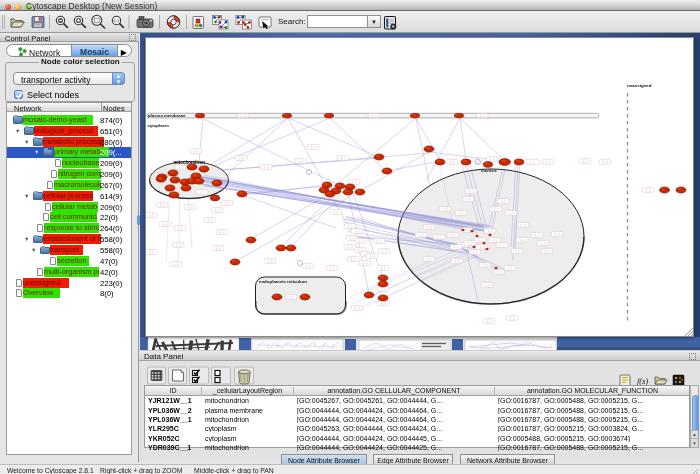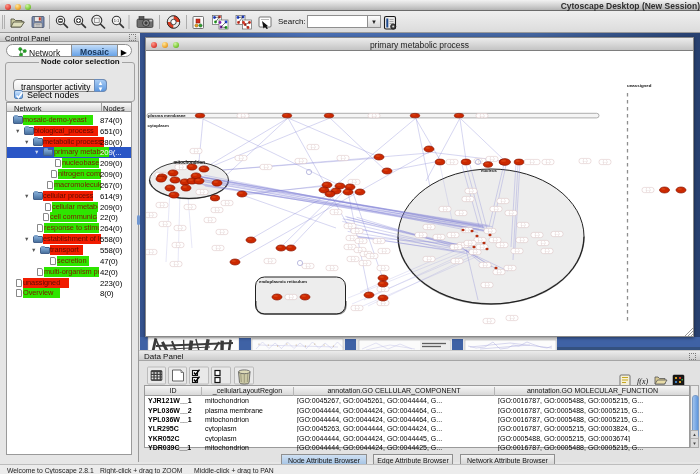--- a/index.html
+++ b/index.html
@@ -4,22 +4,22 @@
 <style>
 * { margin:0; padding:0; box-sizing:border-box; }
 html,body { width:700px; height:474px; overflow:hidden; background:#555; }
 body { font-family:"Liberation Sans", sans-serif; position:relative; }
 #app { position:absolute; left:0; top:0; width:700px; height:474px; background:#e6e6e6; }
 
 
 #titlebar { position:absolute; left:0; top:0; width:700px; height:11px;
   background:linear-gradient(#f2f2f2,#cfcfcf 60%,#b4b4b4);
   border-bottom:1px solid #6b6b6b; border-radius:6px 6px 0 0; }
-#titlebar .t { position:absolute; left:26px; right:0; top:0.5px; text-align:right;
-  font-size:8.5px; font-weight:bold; color:#2e2e2e; }
+#titlebar .t { position:absolute; left:26px; right:8px; top:0.5px; text-align:left;
+  font-size:8.5px; font-weight:normal; color:#2e2e2e; }
 .light { position:absolute; top:4px; width:6px; height:6px; border-radius:50%; }
 #l1 { left:5px;  background:radial-gradient(circle at 35% 30%, #ff9a8a, #e2453c 60%, #a91e17); }
 #l2 { left:15px; background:radial-gradient(circle at 35% 30%, #ffe9a0, #f0a830 60%, #b77415); }
 #l3 { left:25px; background:radial-gradient(circle at 35% 30%, #d2f5a8, #7ecb38 60%, #4b8f14); }
 
 
 #toolbar { position:absolute; left:0; top:11px; width:700px; height:22px;
   background:linear-gradient(#efefef,#dcdcdc); border-bottom:1px solid #9a9a9a; }
 #toolbar svg { position:absolute; top:0; left:0; }
 #searchlbl { position:absolute; left:278px; top:6px; font-size:8px; color:#111; }
@@ -41,21 +41,21 @@
   background:linear-gradient(#c3ddf9,#76aceb 70%,#5e9ade);
   border-left:1px solid #8e8e8e; border-right:1px solid #8e8e8e; }
 #tab-mosaic .t { position:absolute; width:100%; text-align:center; top:1.5px;
   font-size:8.5px; font-weight:bold; color:#17365c; }
 #tab-net .t { position:absolute; left:22px; top:3px; font-size:8.5px; color:#111; }
 #tab-arrow { position:absolute; right:4px; top:2.5px; font-size:8px; color:#000; }
 #groupbox { position:absolute; left:5px; top:29px; width:130px; height:40px;
   border:1px solid #a2a2a2; border-radius:3px; }
 #grouplbl { position:absolute; left:9px; top:24px; background:#e6e6e6; padding:0 2px;
   font-size:8px; font-weight:bold; color:#111;margin-left:30px; }
-#combo { position:absolute; left:13px; top:46px; width:94px; height:13px;
+#combo { position:absolute; left:13px; top:39px; width:112px; height:13px;
   background:linear-gradient(#ffffff,#e9e9e9); border:1px solid #8a8a8a; border-radius:4px;padding-left:30px; }
 #combo .t { position:absolute; left:7px; top:1.5px; font-size:8.5px; color:#000; }
 #combostep { position:absolute; right:-1px; top:-1px; width:13px; height:13px;
   background:linear-gradient(#a8ccf4,#5b97e0); border:1px solid #6b8cba; border-radius:0 4px 4px 0; }
 #combostep .u { position:absolute; left:2.5px; top:-0.5px; font-size:6px; color:#fff; }
 #combostep .d { position:absolute; left:2.5px; top:5.5px; font-size:6px; color:#fff; }
 #chk { position:absolute; left:14px; top:57px; width:9px; height:9px;
   background:linear-gradient(#cfe4fb,#70a7e8); border:1px solid #5580b3; border-radius:2px; }
 #chklbl { position:absolute; left:27px; top:57px; font-size:9px; color:#000; }
 
@@ -438,26 +438,20 @@
           <rect x="325" y="3" width="91" height="11" fill="#fcfcfc" stroke="#b5b5b5" stroke-width="0.5"></rect>
           <g stroke="#9c9cd8" stroke-width="0.5" fill="none" opacity="0.8">
             <path d="M328 9 L336 11 L345 10 L353 5 L360 12 L368 11 L373 8 L379 9 L387 5 L392 7 L401 10 L407 11 L412 9"></path>
             <path d="M330 10 L370 6 L412 11"></path>
             <path d="M340 12 L390 8"></path>
           </g>
           <rect x="417" y="0" width="143" height="14" fill="#3f62a5"></rect>
           <rect x="417" y="10" width="143" height="4" fill="#34517f"></rect>
         </svg></div>
     <div id="netwin">
-      <div id="nwtitle">
-        <div class="light" id="nw1"></div>
-          <div class="light" id="nw2"></div>
-          <div class="light" id="nw3"></div>
-        <div class="t">primary metabolic process</div>
-      </div>
       <svg id="canvas" width="547" height="287" viewBox="146 51 547 287" font-family="Liberation Sans, sans-serif">
 <line x1="198.0" y1="172.0" x2="203.0" y2="119.0" stroke="#8a8ad8" stroke-opacity="0.5" stroke-width="0.7"></line>
 <line x1="198.0" y1="172.0" x2="288.0" y2="118.0" stroke="#8a8ad8" stroke-opacity="0.5" stroke-width="0.7"></line>
 <line x1="198.0" y1="172.0" x2="330.0" y2="118.0" stroke="#8a8ad8" stroke-opacity="0.5" stroke-width="0.7"></line>
 <line x1="198.0" y1="172.0" x2="429.0" y2="153.0" stroke="#8a8ad8" stroke-opacity="0.5" stroke-width="0.7"></line>
 <line x1="198.0" y1="172.0" x2="379.0" y2="158.0" stroke="#8a8ad8" stroke-opacity="0.5" stroke-width="0.7"></line>
 <line x1="203.0" y1="119.0" x2="345.0" y2="188.0" stroke="#8a8ad8" stroke-opacity="0.5" stroke-width="0.7"></line>
 <line x1="288.0" y1="118.0" x2="351.0" y2="231.0" stroke="#8a8ad8" stroke-opacity="0.5" stroke-width="0.7"></line>
 <line x1="330.0" y1="118.0" x2="387.0" y2="172.0" stroke="#8a8ad8" stroke-opacity="0.5" stroke-width="0.7"></line>
 <line x1="416.0" y1="118.0" x2="438.0" y2="226.0" stroke="#8a8ad8" stroke-opacity="0.5" stroke-width="0.7"></line>

